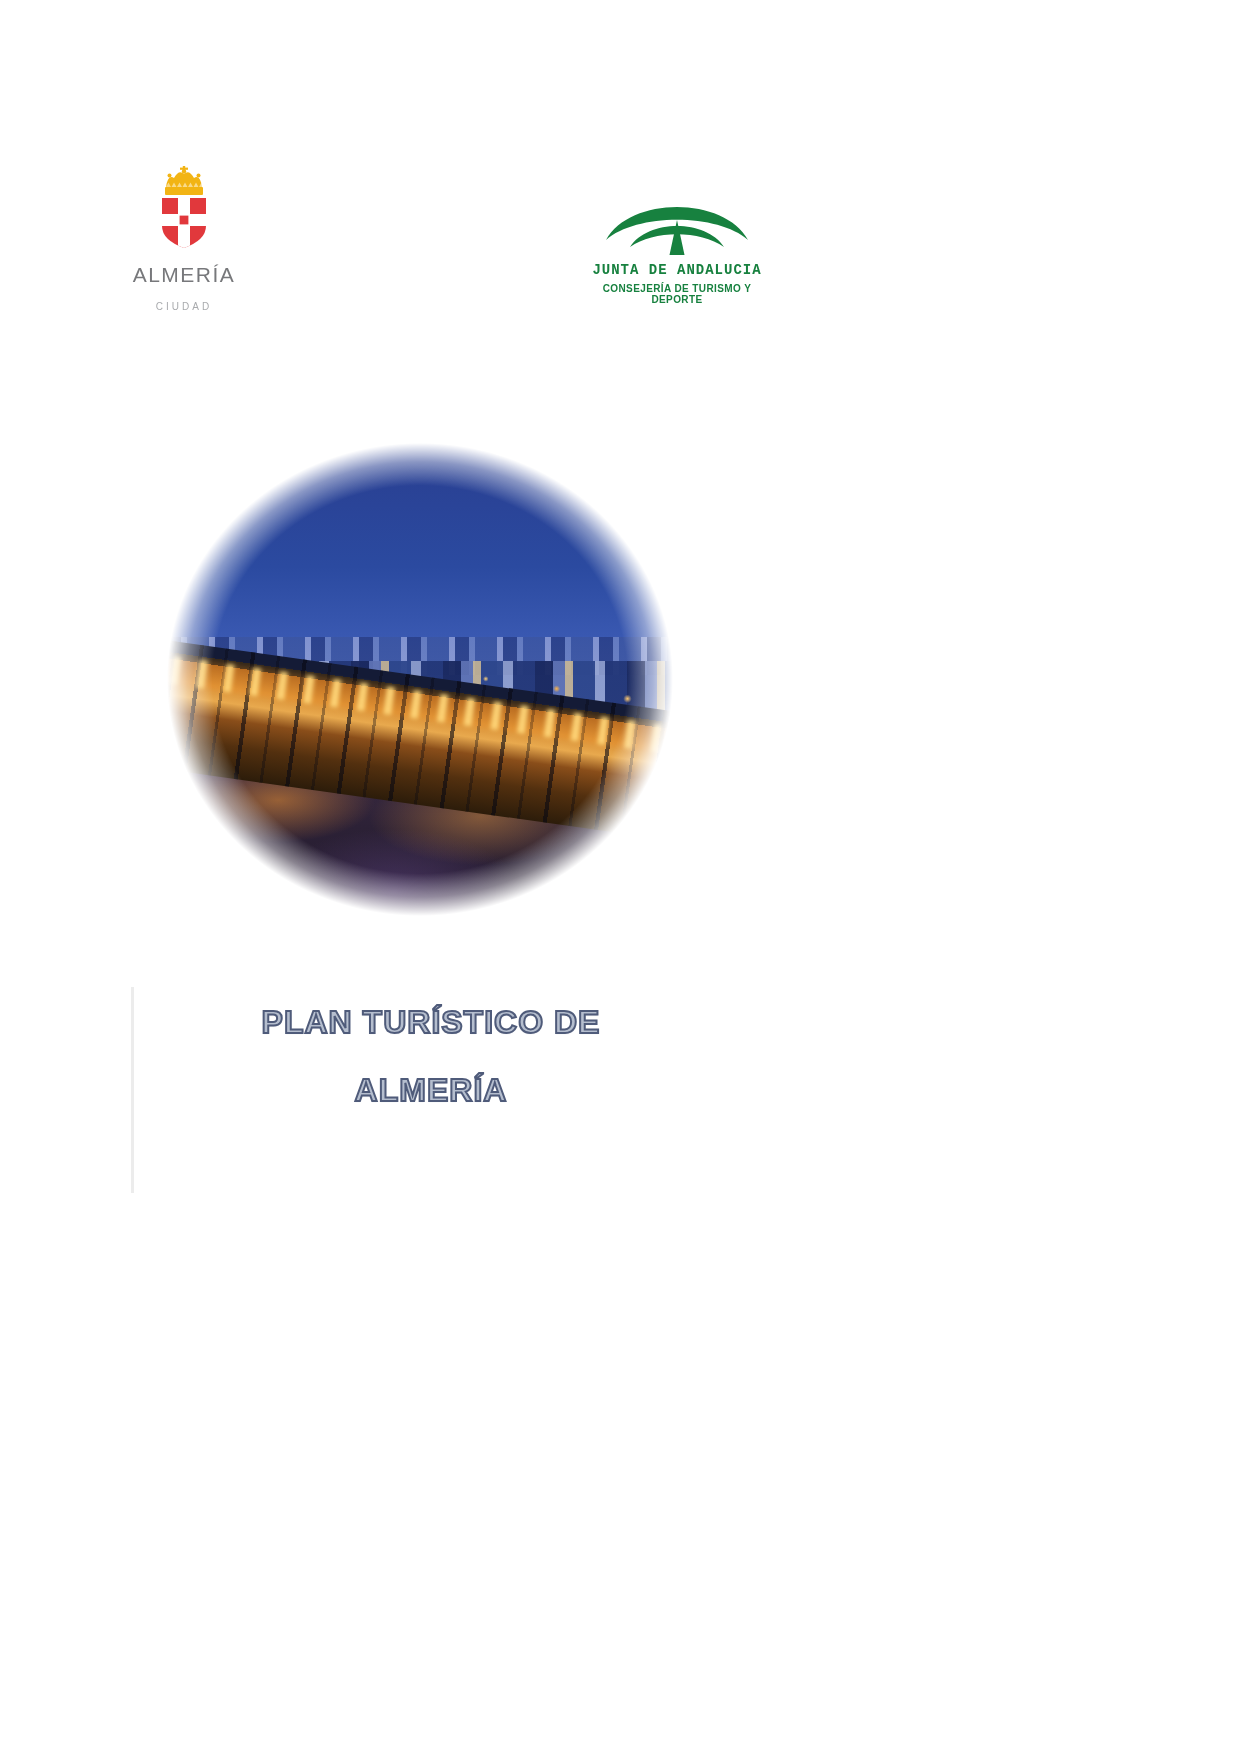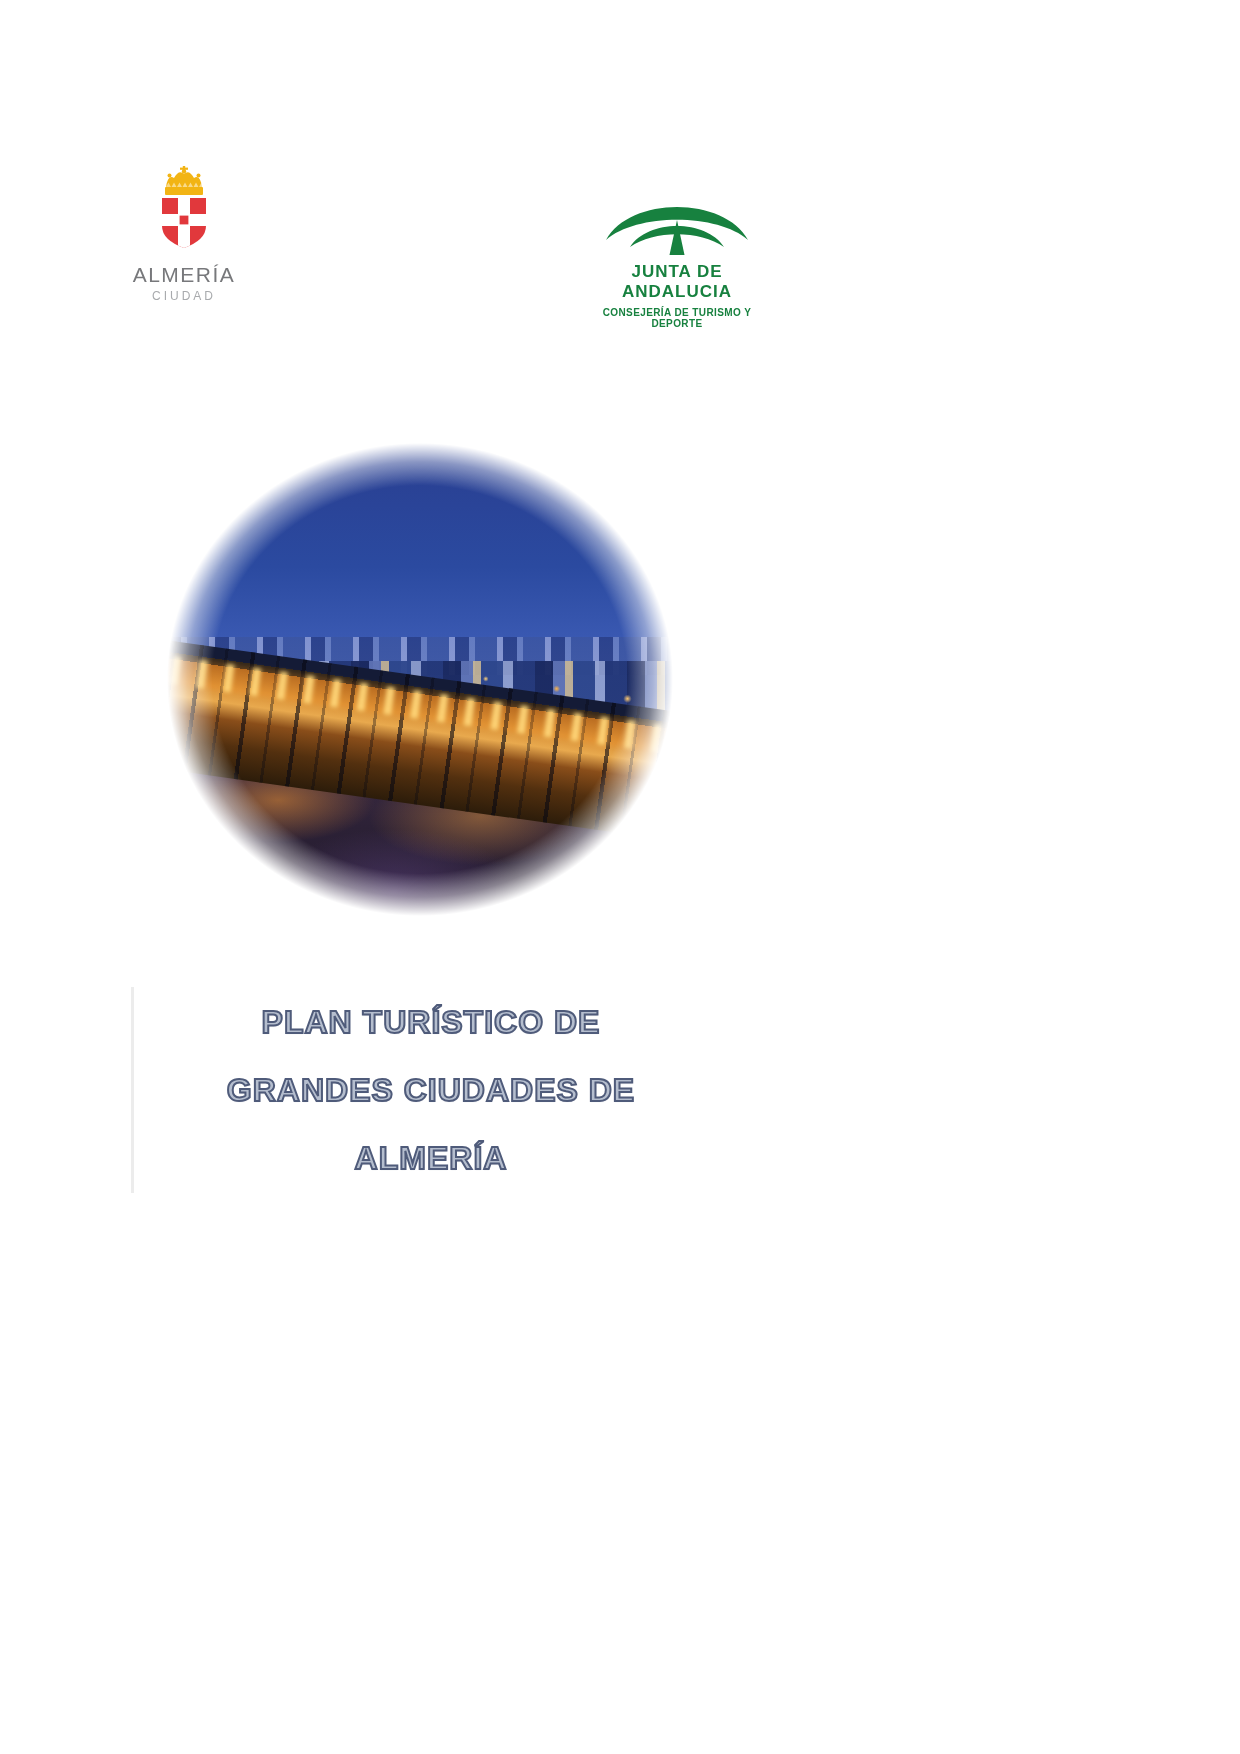--- a/index.html
+++ b/index.html
@@ -5,27 +5,27 @@
   html,body{margin:0;padding:0;background:#ffffff;}
   .page{
     position:relative;width:1240px;height:1520px;background:#ffffff;
     overflow:hidden;font-family:"Liberation Sans", sans-serif;
   }
 
   
   .almeria-logo{position:absolute;left:118px;top:166px;width:132px;text-align:center;}
   .almeria-crest{display:block;margin:0 auto;}
   .almeria-name{margin-top:9px;font-size:21px;letter-spacing:1.5px;color:#77787b;font-weight:400;}
-  .almeria-sub{margin-top:2px;font-size:12px;letter-spacing:3px;color:#a8aaad;}
+  .almeria-sub{margin-top:14px;font-size:10px;letter-spacing:3px;color:#a8aaad;}
 
   
   .junta-logo{position:absolute;left:577px;top:184px;width:200px;text-align:center;}
   .junta-arcs{display:block;margin:0 auto;}
-  .junta-name{margin-top:2px;font-family:Liberation Sans, sans-serif;font-weight:700;
-    font-size:17px;letter-spacing:1px;color:#17813f;}
+  .junta-name{margin-top:2px;font-family:Liberation Mono, monospace;font-weight:700;
+    font-size:14px;letter-spacing:1px;color:#17813f;}
   .junta-sub{margin-top:5px;font-size:10px;font-weight:700;letter-spacing:.4px;color:#17813f;}
 
   
   .cover-photo{
     position:absolute;left:167px;top:443px;width:506px;height:473px;
     border-radius:50%;overflow:hidden;
     -webkit-mask:radial-gradient(ellipse closest-side at 50% 50%, #000 82%, rgba(0,0,0,.55) 92%, transparent 100%);
             mask:radial-gradient(ellipse closest-side at 50% 50%, #000 82%, rgba(0,0,0,.55) 92%, transparent 100%);
   }
   .cover-photo *{position:absolute;}
@@ -146,17 +146,16 @@
     <div class="pier">
       <div class="pier-posts"></div>
       <div class="pier-glow"></div>
     </div>
   </div>
 
   <div class="accent-line"></div>
 
   <div class="cover-title">
     <div>PLAN TURÍSTICO DE</div>
-    <div>GRANDES CIUDADES DE</div>
     <div>ALMERÍA</div>
   </div>
 
 </div>
 
 </body></html>

